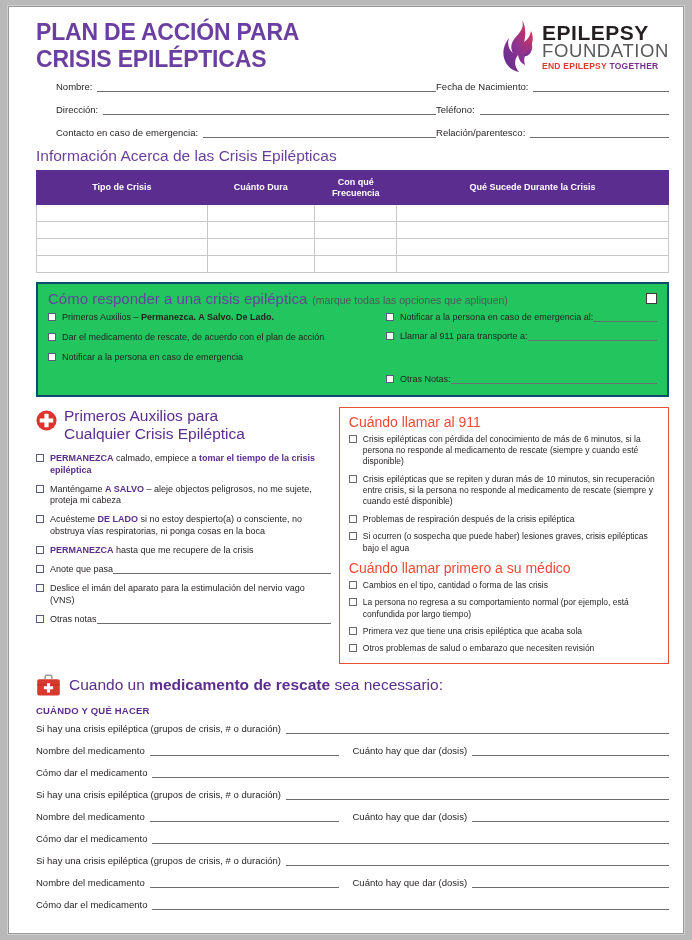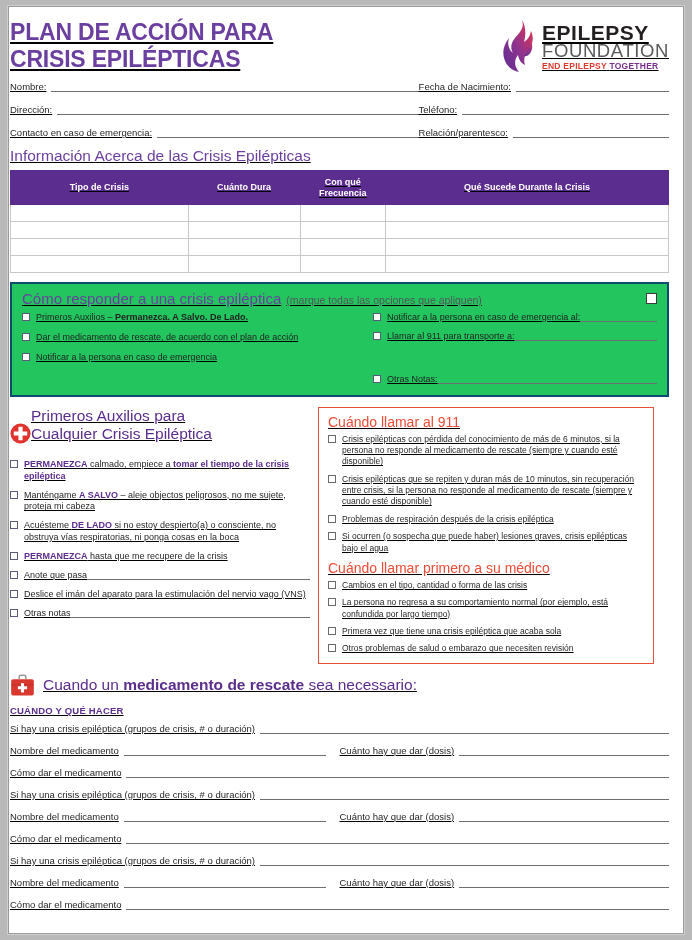--- a/index.html
+++ b/index.html
@@ -14,21 +14,21 @@
   }
   .page {
     position: absolute;
     left: 8px; top: 6px;
     width: 676px; height: 928px;
     background: #ffffff;
     border: 1px solid #9a9a9a;
     box-shadow: 0 0 0 1px #cfcfcf;
     overflow: hidden;
   }
-  .inner { padding: 10px 14px 0 1px; text-decoration: underline; }
+  .inner { padding: 10px 14px 0 27px; }
 
   
   .header { display: flex; align-items: flex-start; justify-content: space-between; }
   .title {
     color: #6b3fa0;
     font-size: 23px;
     font-weight: bold;
     line-height: 1.18;
     letter-spacing: -0.2px;
     margin: 2px 0 0 0;
@@ -46,21 +46,21 @@
     display: block; margin-top: -1px;
   }
   .logo-tag {
     font-size: 8.5px; font-weight: bold; letter-spacing: 0.25px;
     display: block; margin-top: 2px;
   }
   .logo-tag .c1 { color: #e03a2f; }
   .logo-tag .c2 { color: #7a2f8f; }
 
   
-  .idblock { margin-top: 8px; }
+  .idblock { margin-top: 8px; margin-left: 20px; }
   .idrow { display: flex; align-items: flex-end; font-size: 9.5px; color: #231f20; margin-bottom: 12px; }
   .idrow .lcol { display: flex; align-items: flex-end; }
   .idrow .rcol { display: flex; align-items: flex-end; }
   .flabel { white-space: nowrap; padding-right: 5px; }
   .rule { border-bottom: 1px solid #6d6e71; height: 10px; flex: 1 1 auto; }
 
   
   .sec-head-purple {
     color: #6b3fa0; font-size: 15.5px; margin: 2px 0 5px 0;
   }
@@ -95,21 +95,21 @@
     flex: none; margin: 1px 6px 0 0;
   }
   .ck b { font-weight: bold; }
   .ck .txt { flex: 1 1 auto; }
 
   
   .mid { display: flex; margin-top: 10px; align-items: flex-start; }
   .mid .left { width: 308px; padding-right: 8px; }
   .mid .right { width: 336px; }
 
-  .fa-head { display: flex; align-items: flex-end; margin-bottom: 15px; }
+  .fa-head { display: flex; align-items: flex-start; gap: 7px; margin-bottom: 9px; }
   .cross-ico { width: 21px; height: 21px; flex: none; margin-top: 3px; }
   .fa-title { color: #5b2d8e; font-size: 15.5px; line-height: 1.2; }
 
   .ck.fa { font-size: 9px; margin-bottom: 7px; }
   .ck.fa b { color: #5b2d8e; }
 
   .redbox {
     border: 1.5px solid #e8503a; padding: 6px 9px 8px 9px;
   }
   .red-title { color: #ef4b35; font-size: 14px; margin: 0 0 4px 0; }

